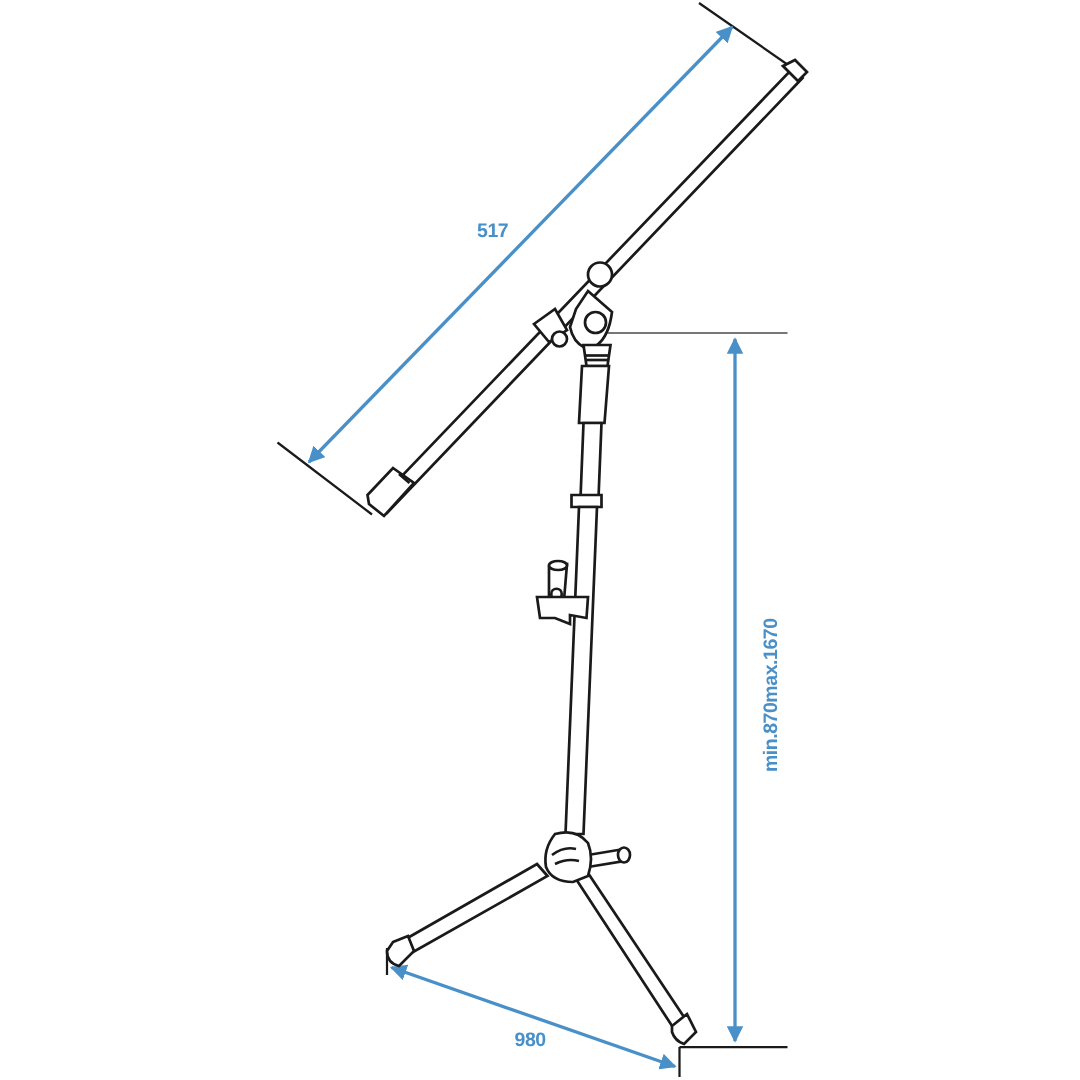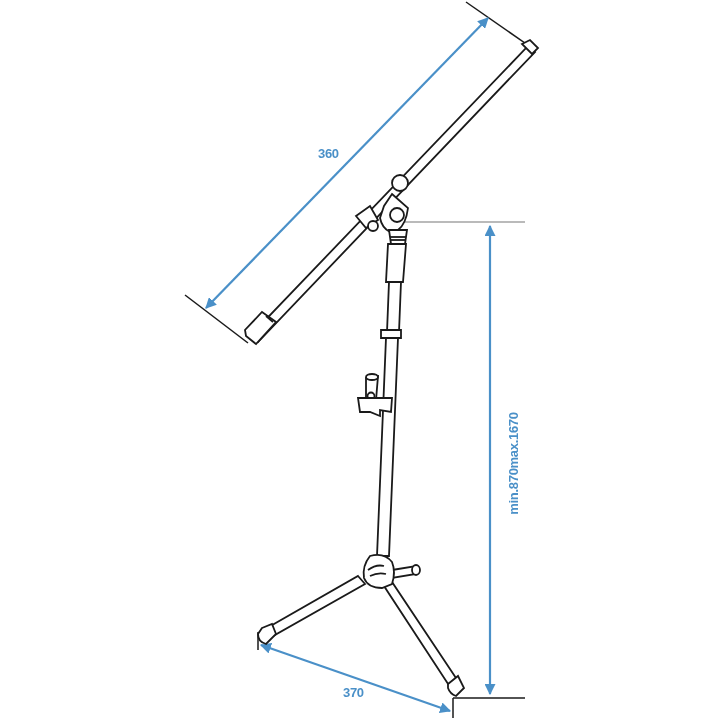--- a/index.html
+++ b/index.html
@@ -88,18 +88,18 @@
 
       <polygon points="392,570 416,566 416,574 392,578"></polygon>
       <ellipse cx="416" cy="570" rx="4" ry="5"></ellipse>
 
       <path d="M370,556 Q362,566 364,578 Q368,588 382,588 L392,584 Q396,572 392,562 Q384,552 370,556 Z"></path>
       <path d="M368,570 Q376,564 384,566" fill="none"></path>
       <path d="M370,576 Q378,572 386,574" fill="none"></path>
     </g>
   </svg>
 
-  <div class="dim-label" style="left:318px; top:146px; color:#4a90c8;">360</div>
+  <div class="dim-label" style="left:318px; top:146px; color:#4a90c8;">517</div>
 
   <div class="dim-label" style="left:462px; top:456px; color:#4a90c8; transform: rotate(-90deg); transform-origin: center center;">min.870max.1670</div>
 
-  <div class="dim-label" style="left:343px; top:685px; color:#4a90c8;">370</div>
+  <div class="dim-label" style="left:343px; top:685px; color:#4a90c8;">980</div>
 </div>
 
 </body></html>

